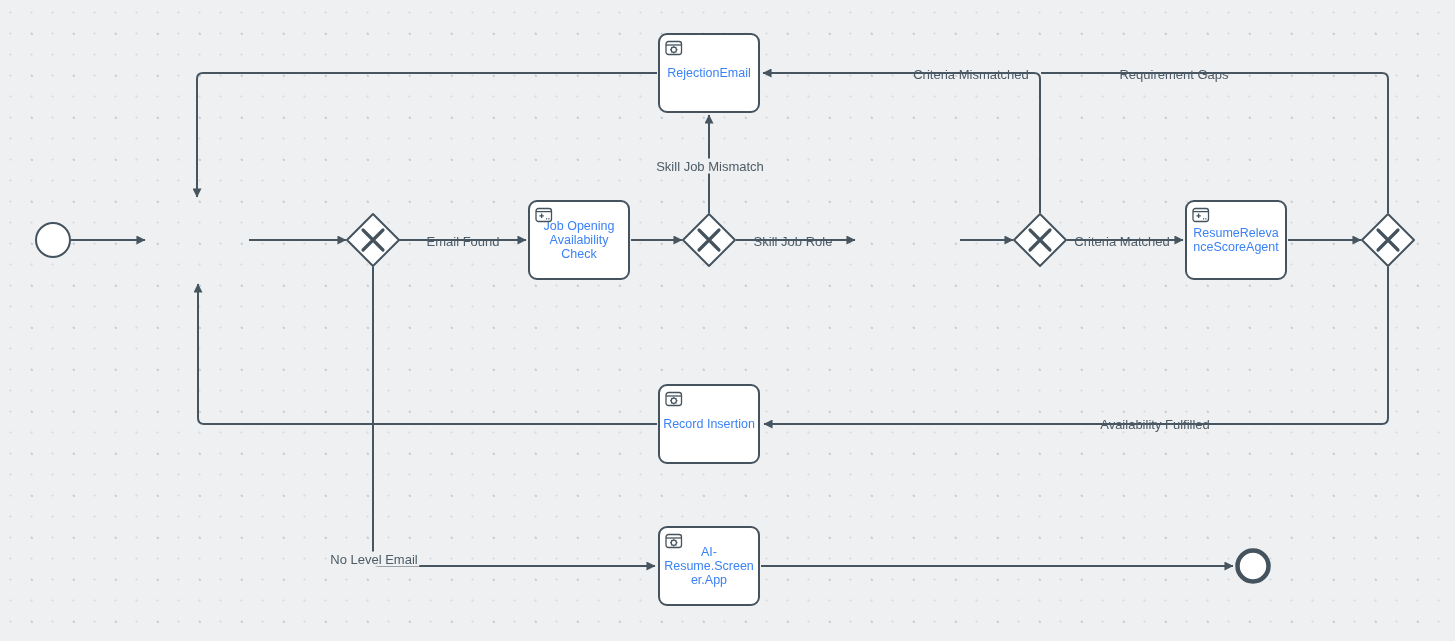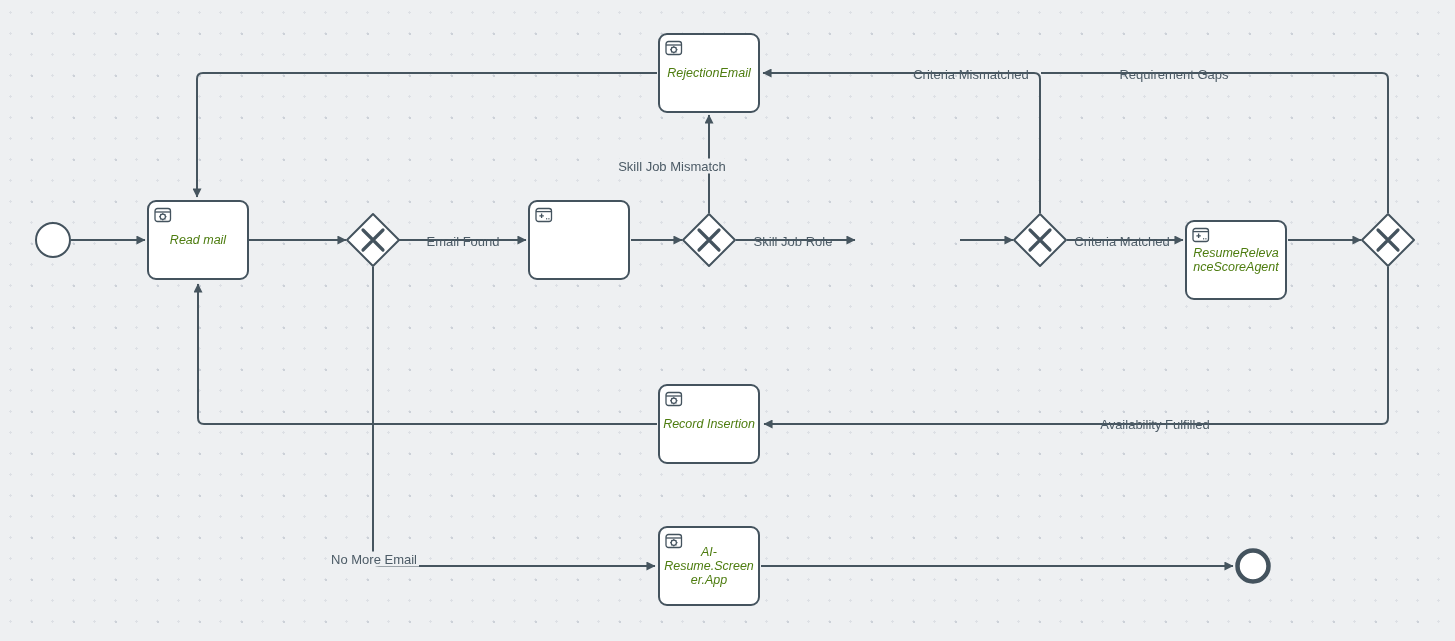--- a/index.html
+++ b/index.html
@@ -15,23 +15,23 @@
   }
   .edges-svg{position:absolute; left:0; top:0; z-index:1;}
   .task{
     position:absolute; z-index:2; box-sizing:border-box;
     width:102px; height:80px;
     background:#ffffff; border:2px solid #44535e; border-radius:9px;
     display:flex; align-items:center; justify-content:center;
     padding:4px 3px; cursor:default;
   }
   .task-label{
-    width:100%; text-align:center; color:#4d7c0f;
+    width:100%; text-align:center; color:#3b82f6;
     font-size:12.5px; line-height:14px;
-    overflow-wrap:anywhere; word-break:break-word;font-style:italic;
+    overflow-wrap:anywhere; word-break:break-word;
   }
   .task-icon{position:absolute; left:5px; top:5px;}
   .edge-label{
     position:absolute; z-index:3; transform:translate(-50%,-50%);
     color:#4c5b66; font-size:13px; white-space:nowrap; padding:0 2px;
   }
   .edge-label.masked{background:#eef0f2;}
 </style>
 </head>
 <body>
@@ -78,42 +78,34 @@
     </g>
     <g>
       <path d="M1362,240 L1388,214 L1414,240 L1388,266 Z" fill="#ffffff" stroke="#44535e" stroke-width="2" stroke-linejoin="round"></path>
       <path d="M1378,230 L1398,250 M1378,250 L1398,230" stroke="#44535e" stroke-width="3.2" stroke-linecap="round" fill="none"></path>
     </g>
 
     <circle cx="53" cy="240" r="17" fill="#ffffff" stroke="#44535e" stroke-width="2"></circle>
     <circle cx="1253" cy="566" r="15.5" fill="#ffffff" stroke="#44535e" stroke-width="4.5"></circle>
   </svg>
 
-  <div class="task" style="left:147px;top:200px;">
-    <svg class="task-icon" width="18" height="16" viewBox="0 0 18 16">
-      <rect x="1" y="1.5" width="15.5" height="13" rx="2.5" fill="none" stroke="#44535e" stroke-width="1.3"></rect>
-      <line x1="1" y1="5" x2="16.5" y2="5" stroke="#44535e" stroke-width="1.3"></line>
-      <circle cx="8.8" cy="9.7" r="2.6" fill="none" stroke="#44535e" stroke-width="1.2"></circle>
-      <path d="M8.8,5.9 V7 M8.8,12.4 V13.5 M5,9.7 H6.1 M11.5,9.7 H12.6 M6.2,7.1 l0.8,0.8 M10.6,11.5 l0.8,0.8 M11.4,7.1 l-0.8,0.8 M7,11.5 l-0.8,0.8" stroke="#44535e" stroke-width="1" fill="none"></path>
-    </svg>
-    <span class="task-label">Read mail</span>
-  </div>
 
   <div class="task" style="left:528px;top:200px;">
     <svg class="task-icon" width="18" height="16" viewBox="0 0 18 16">
       <rect x="1" y="1.5" width="15.5" height="13" rx="2.5" fill="none" stroke="#44535e" stroke-width="1.3"></rect>
       <line x1="1" y1="4.6" x2="16.5" y2="4.6" stroke="#44535e" stroke-width="1.3"></line>
       <path d="M6.6,6.6 V11 M4.4,8.8 H8.8" stroke="#44535e" stroke-width="1.3" fill="none"></path>
       <rect x="11" y="11.2" width="1.2" height="1.2" fill="#44535e"></rect>
       <rect x="13.3" y="11.2" width="1.2" height="1.2" fill="#44535e"></rect>
     </svg>
+    <span class="task-label">Job Opening Availability Check</span>
   </div>
 
 
-  <div class="task" style="left:1185px;top:200px;margin-top:20px;">
+  <div class="task" style="left:1185px;top:200px;">
     <svg class="task-icon" width="18" height="16" viewBox="0 0 18 16">
       <rect x="1" y="1.5" width="15.5" height="13" rx="2.5" fill="none" stroke="#44535e" stroke-width="1.3"></rect>
       <line x1="1" y1="4.6" x2="16.5" y2="4.6" stroke="#44535e" stroke-width="1.3"></line>
       <path d="M6.6,6.6 V11 M4.4,8.8 H8.8" stroke="#44535e" stroke-width="1.3" fill="none"></path>
       <rect x="11" y="11.2" width="1.2" height="1.2" fill="#44535e"></rect>
       <rect x="13.3" y="11.2" width="1.2" height="1.2" fill="#44535e"></rect>
     </svg>
     <span class="task-label">ResumeRelevanceScoreAgent</span>
   </div>
 
@@ -142,20 +134,20 @@
       <rect x="1" y="1.5" width="15.5" height="13" rx="2.5" fill="none" stroke="#44535e" stroke-width="1.3"></rect>
       <line x1="1" y1="5" x2="16.5" y2="5" stroke="#44535e" stroke-width="1.3"></line>
       <circle cx="8.8" cy="9.7" r="2.6" fill="none" stroke="#44535e" stroke-width="1.2"></circle>
       <path d="M8.8,5.9 V7 M8.8,12.4 V13.5 M5,9.7 H6.1 M11.5,9.7 H12.6 M6.2,7.1 l0.8,0.8 M10.6,11.5 l0.8,0.8 M11.4,7.1 l-0.8,0.8 M7,11.5 l-0.8,0.8" stroke="#44535e" stroke-width="1" fill="none"></path>
     </svg>
     <span class="task-label">AI-Resume.Screener.App</span>
   </div>
 
   <span class="edge-label" style="left:463px;top:241px;">Email Found</span>
   <span class="edge-label" style="left:793px;top:241px;">Skill Job Role</span>
-  <span class="edge-label masked" style="left:672px;top:166px;">Skill Job Mismatch</span>
+  <span class="edge-label masked" style="left:710px;top:166px;">Skill Job Mismatch</span>
   <span class="edge-label" style="left:1122px;top:241px;">Criteria Matched</span>
   <span class="edge-label" style="left:971px;top:74px;">Criteria Mismatched</span>
   <span class="edge-label" style="left:1150px;top:74px;margin-left:24px;">Requirement Gaps</span>
   <span class="edge-label" style="left:1155px;top:424px;">Availability Fulfilled</span>
-  <span class="edge-label masked" style="left:374px;top:559px;">No More Email</span>
+  <span class="edge-label masked" style="left:374px;top:559px;">No Level Email</span>
 
 </div>
 
 </body></html>

